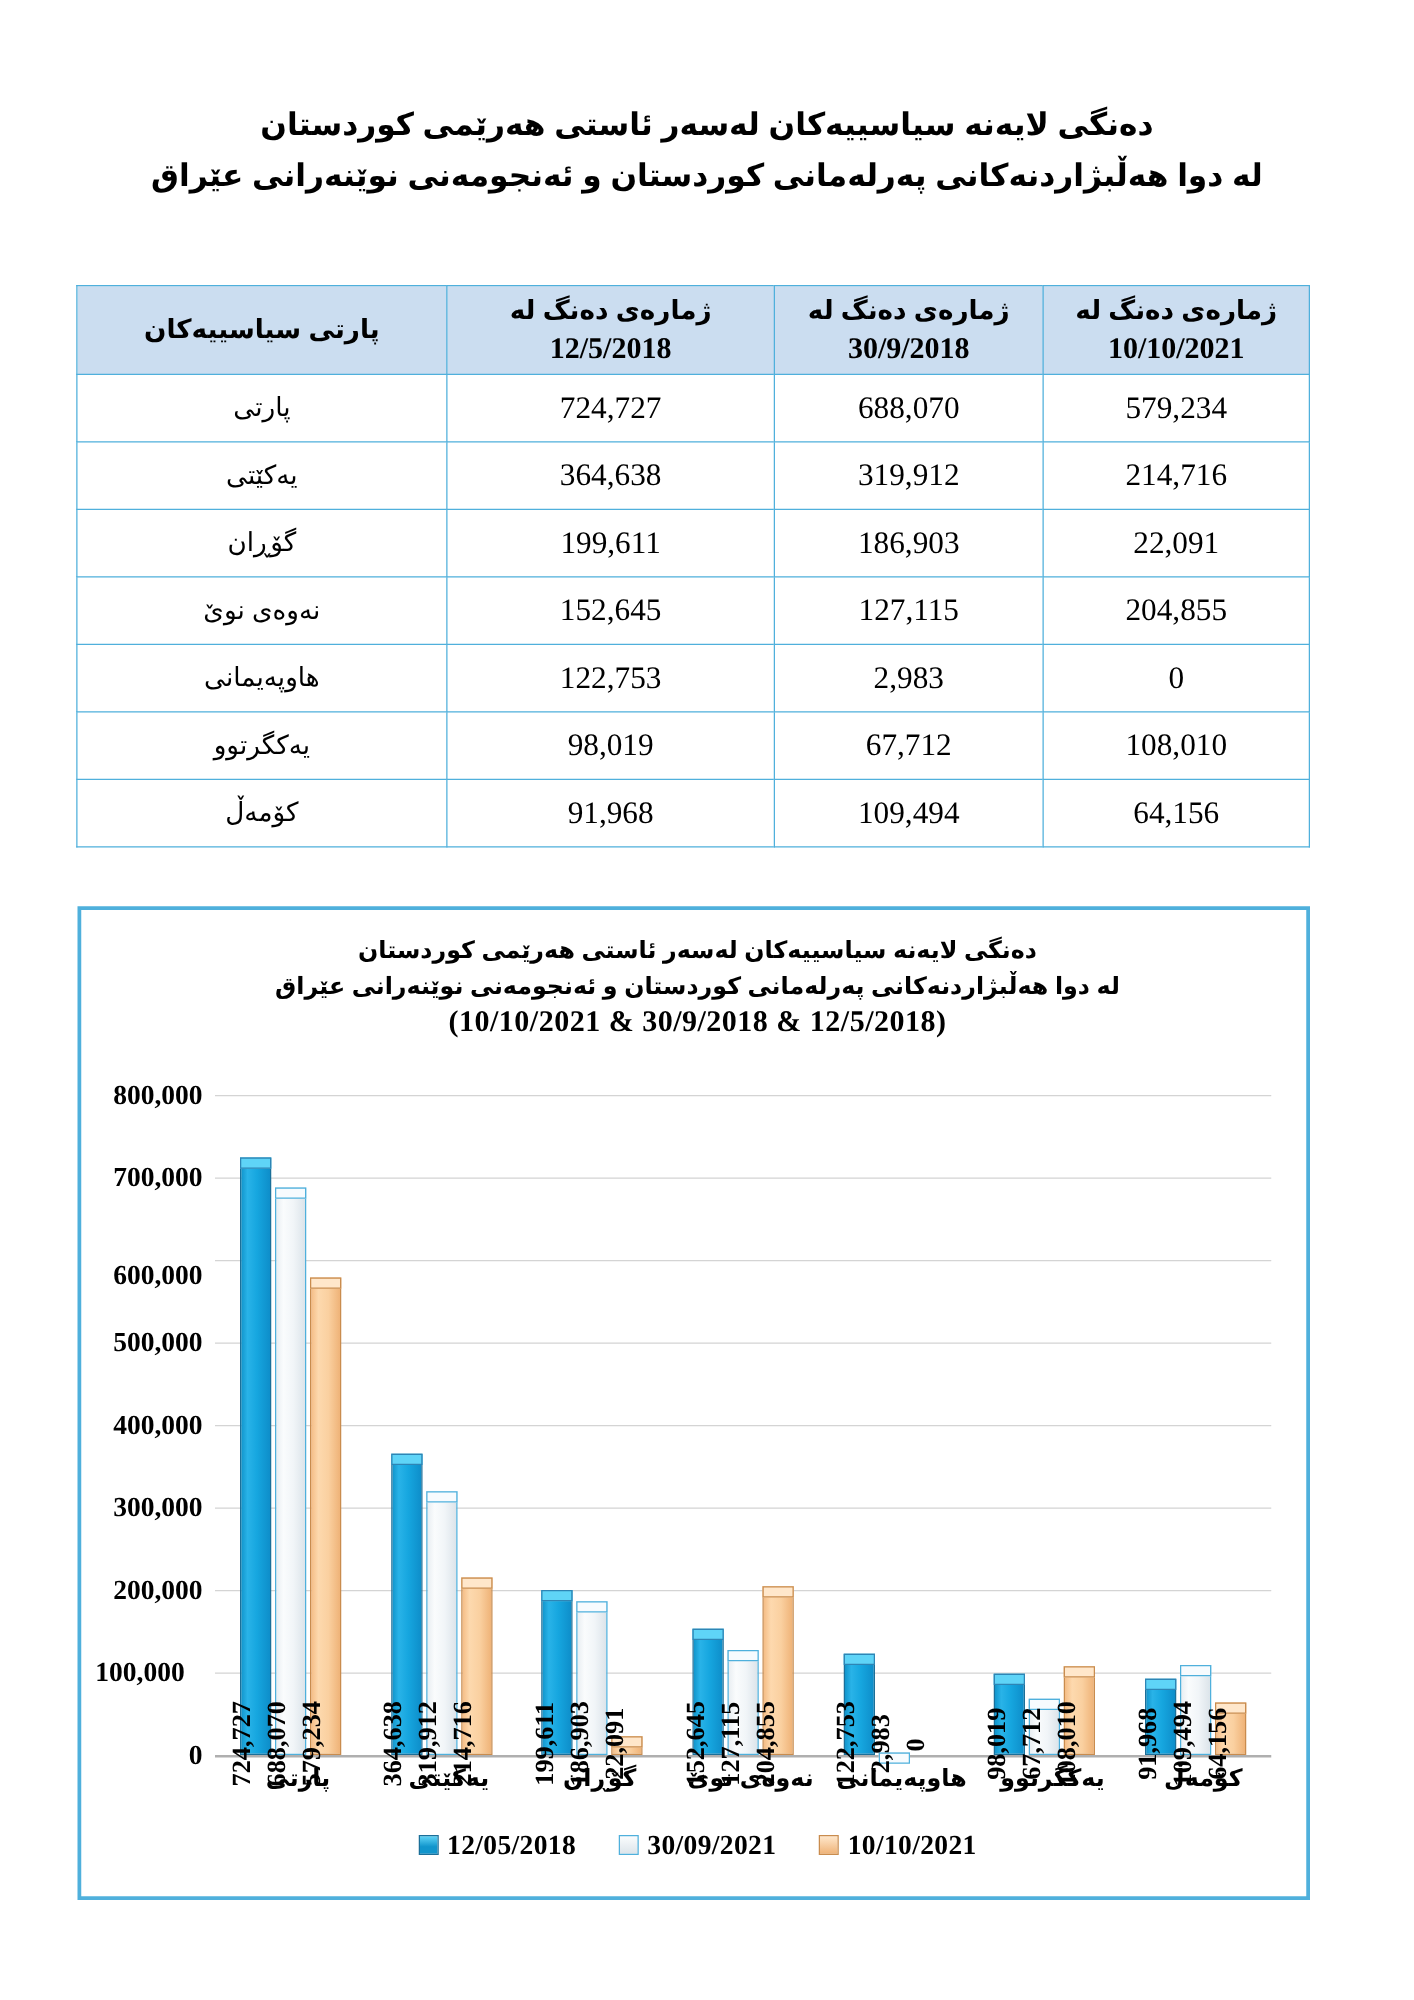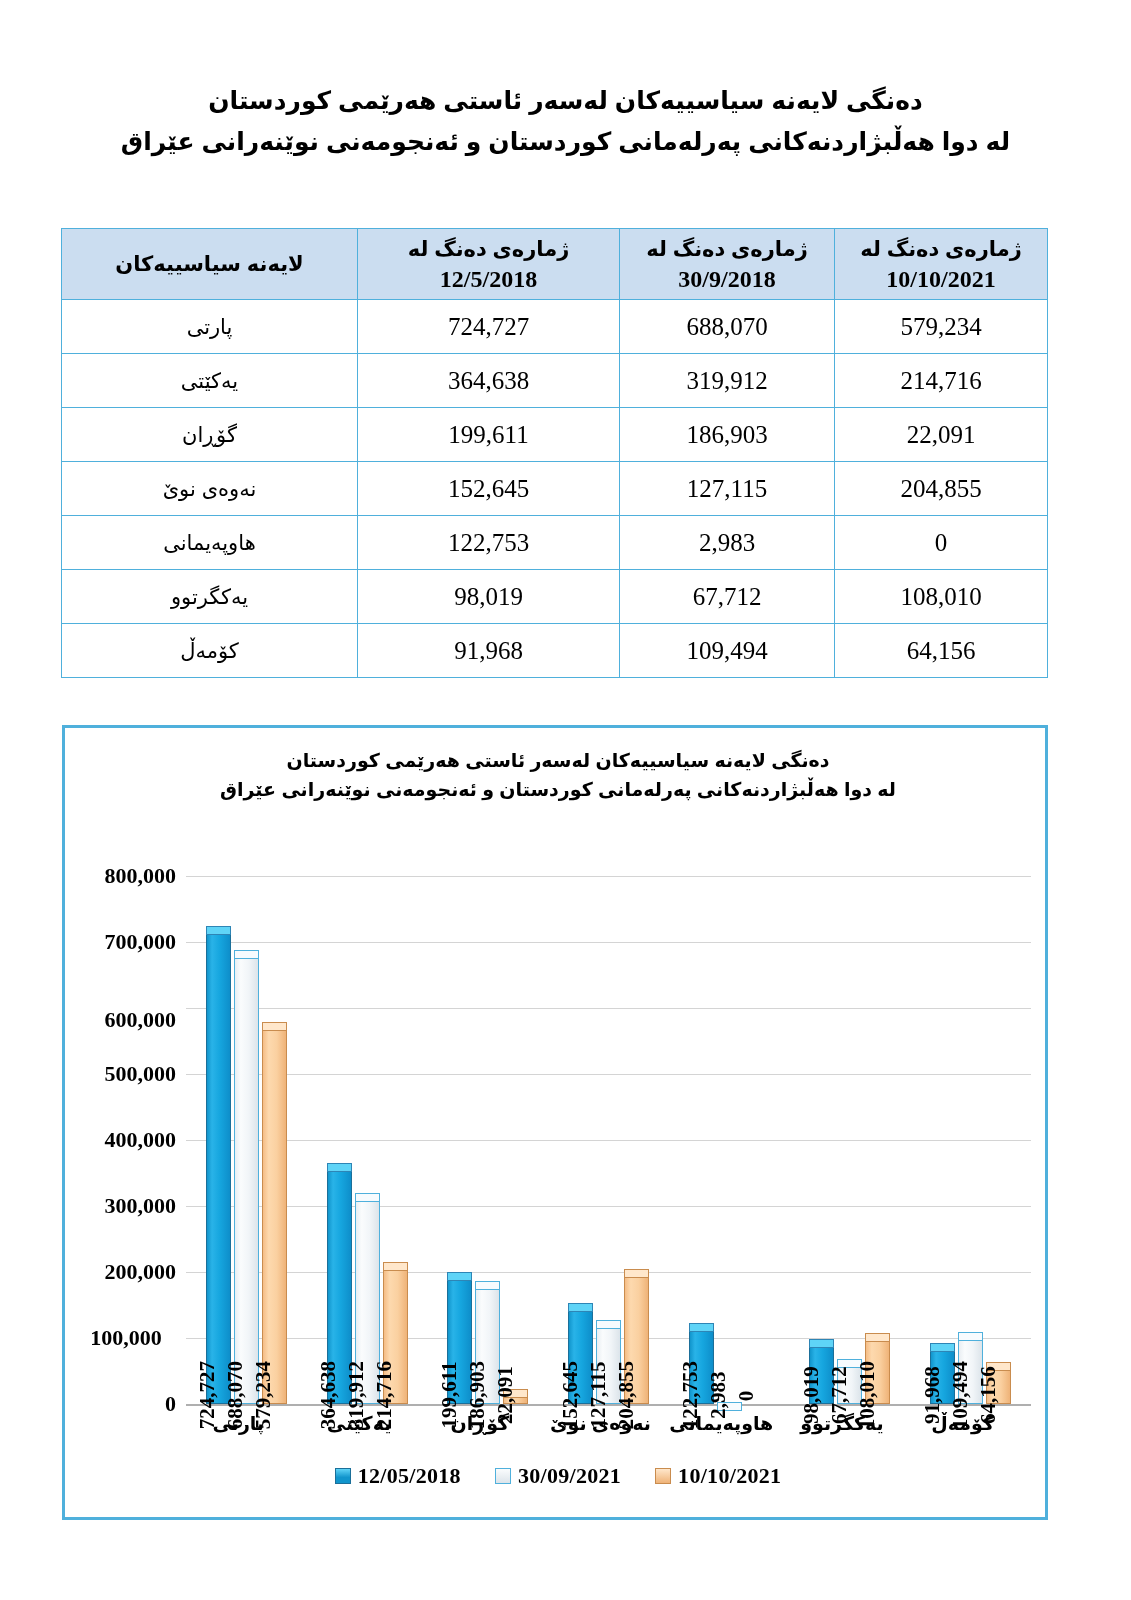--- a/index.html
+++ b/index.html
@@ -128,21 +128,21 @@
   .chart-title .line.dates {
     font-family: "Liberation Serif", "DejaVu Serif", serif;
     font-size: 24px;
     direction: ltr;
     letter-spacing: 0.4px;
   }
 
   
   .plot {
     position: absolute;
-    left: 121px;
+    left: 107px;
     top: 148px;
     width: 845px;
     height: 660px;
   }
   .gridline {
     position: absolute;
     left: 0;
     width: 845px;
     height: 1px;
     background: #D4D4D4;
@@ -320,21 +320,21 @@
           <span class="hdr-date">10/10/2021</span>
         </th>
         <th>
           <span class="hdr-krd">ژمارەی دەنگ لە</span>
           <span class="hdr-date">30/9/2018</span>
         </th>
         <th>
           <span class="hdr-krd">ژمارەی دەنگ لە</span>
           <span class="hdr-date">12/5/2018</span>
         </th>
-        <th class="party-col">لایەنە سیاسییەکان</th>
+        <th class="party-col">پارتی سیاسییەکان</th>
       </tr>
     </thead>
     <tbody>
         <tr>
           <td class="num">579,234</td>
           <td class="num">688,070</td>
           <td class="num">724,727</td>
           <td class="party">پارتی</td>
         </tr>
         <tr>
@@ -375,20 +375,21 @@
         </tr>
       </tbody>
   </table>
 </div>
 
 <div class="chart-panel">
 
   <div class="chart-title">
     <div class="line">دەنگی لایەنە سیاسییەکان لەسەر ئاستی هەرێمی کوردستان</div>
     <div class="line">لە دوا هەڵبژاردنەکانی پەرلەمانی کوردستان و ئەنجومەنی نوێنەرانی عێراق</div>
+    <div class="line dates">(10/10/2021 &amp; 30/9/2018 &amp; 12/5/2018)</div>
   </div>
 
   <div class="plot">
     <div id="gridlines">
         <div class="gridline" style="top: 0px;"></div>
         <div class="gridline" style="top: 66px;"></div>
         <div class="gridline" style="top: 132px;"></div>
         <div class="gridline" style="top: 198px;"></div>
         <div class="gridline" style="top: 264px;"></div>
         <div class="gridline" style="top: 330px;"></div>

